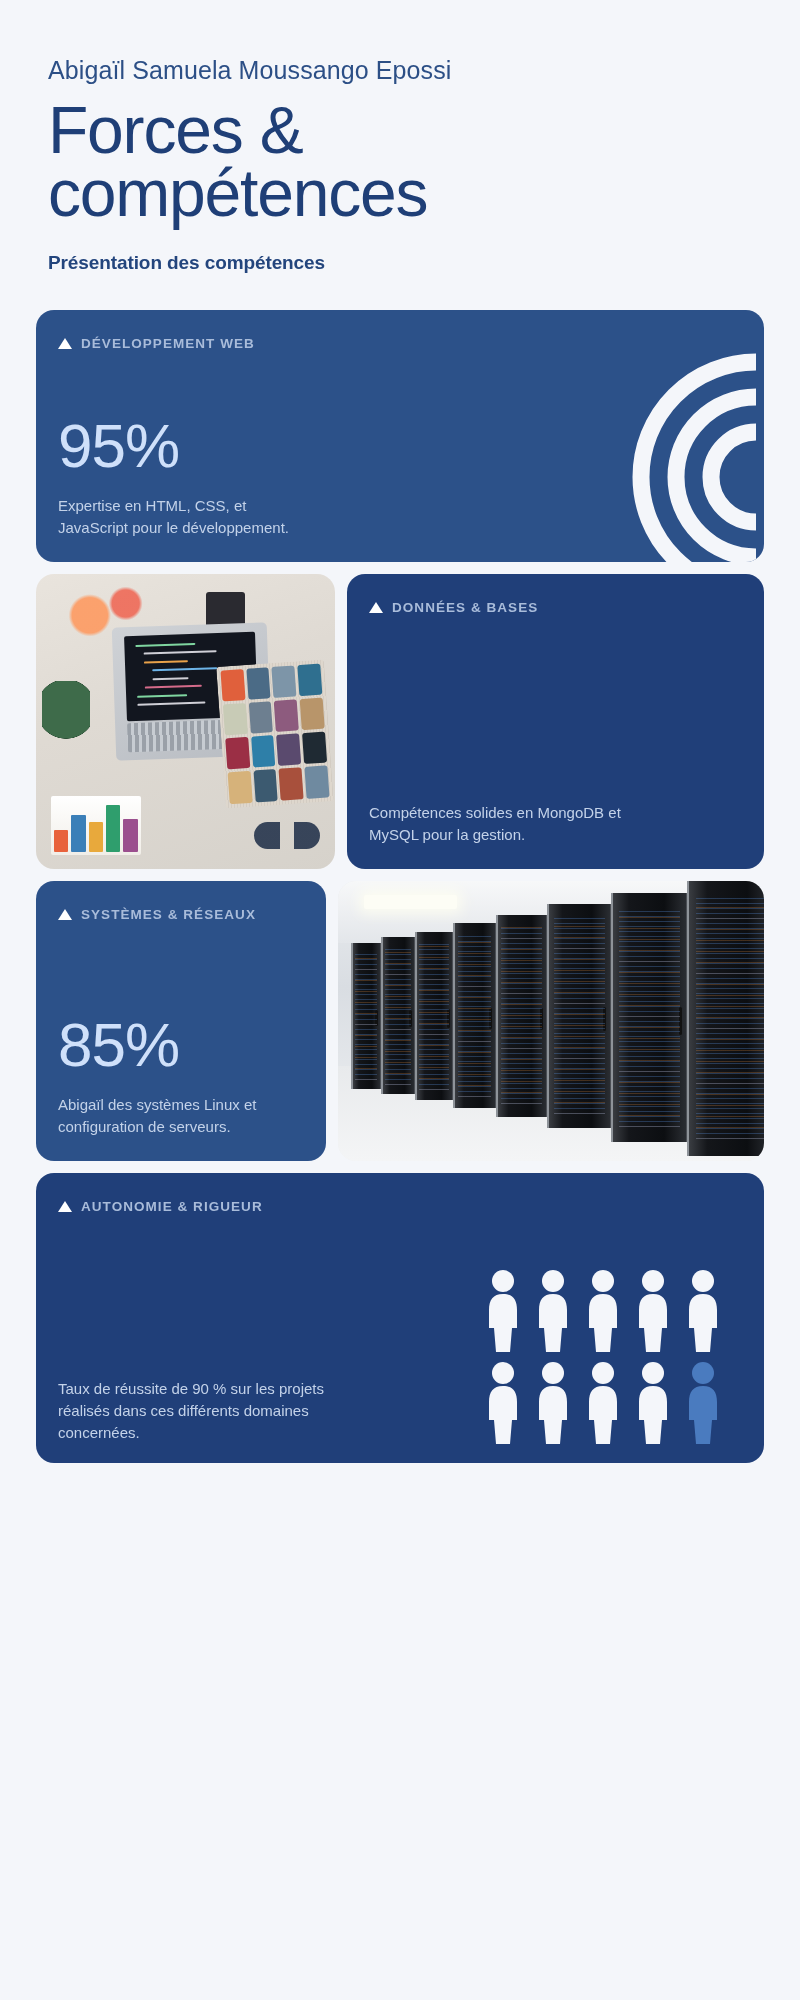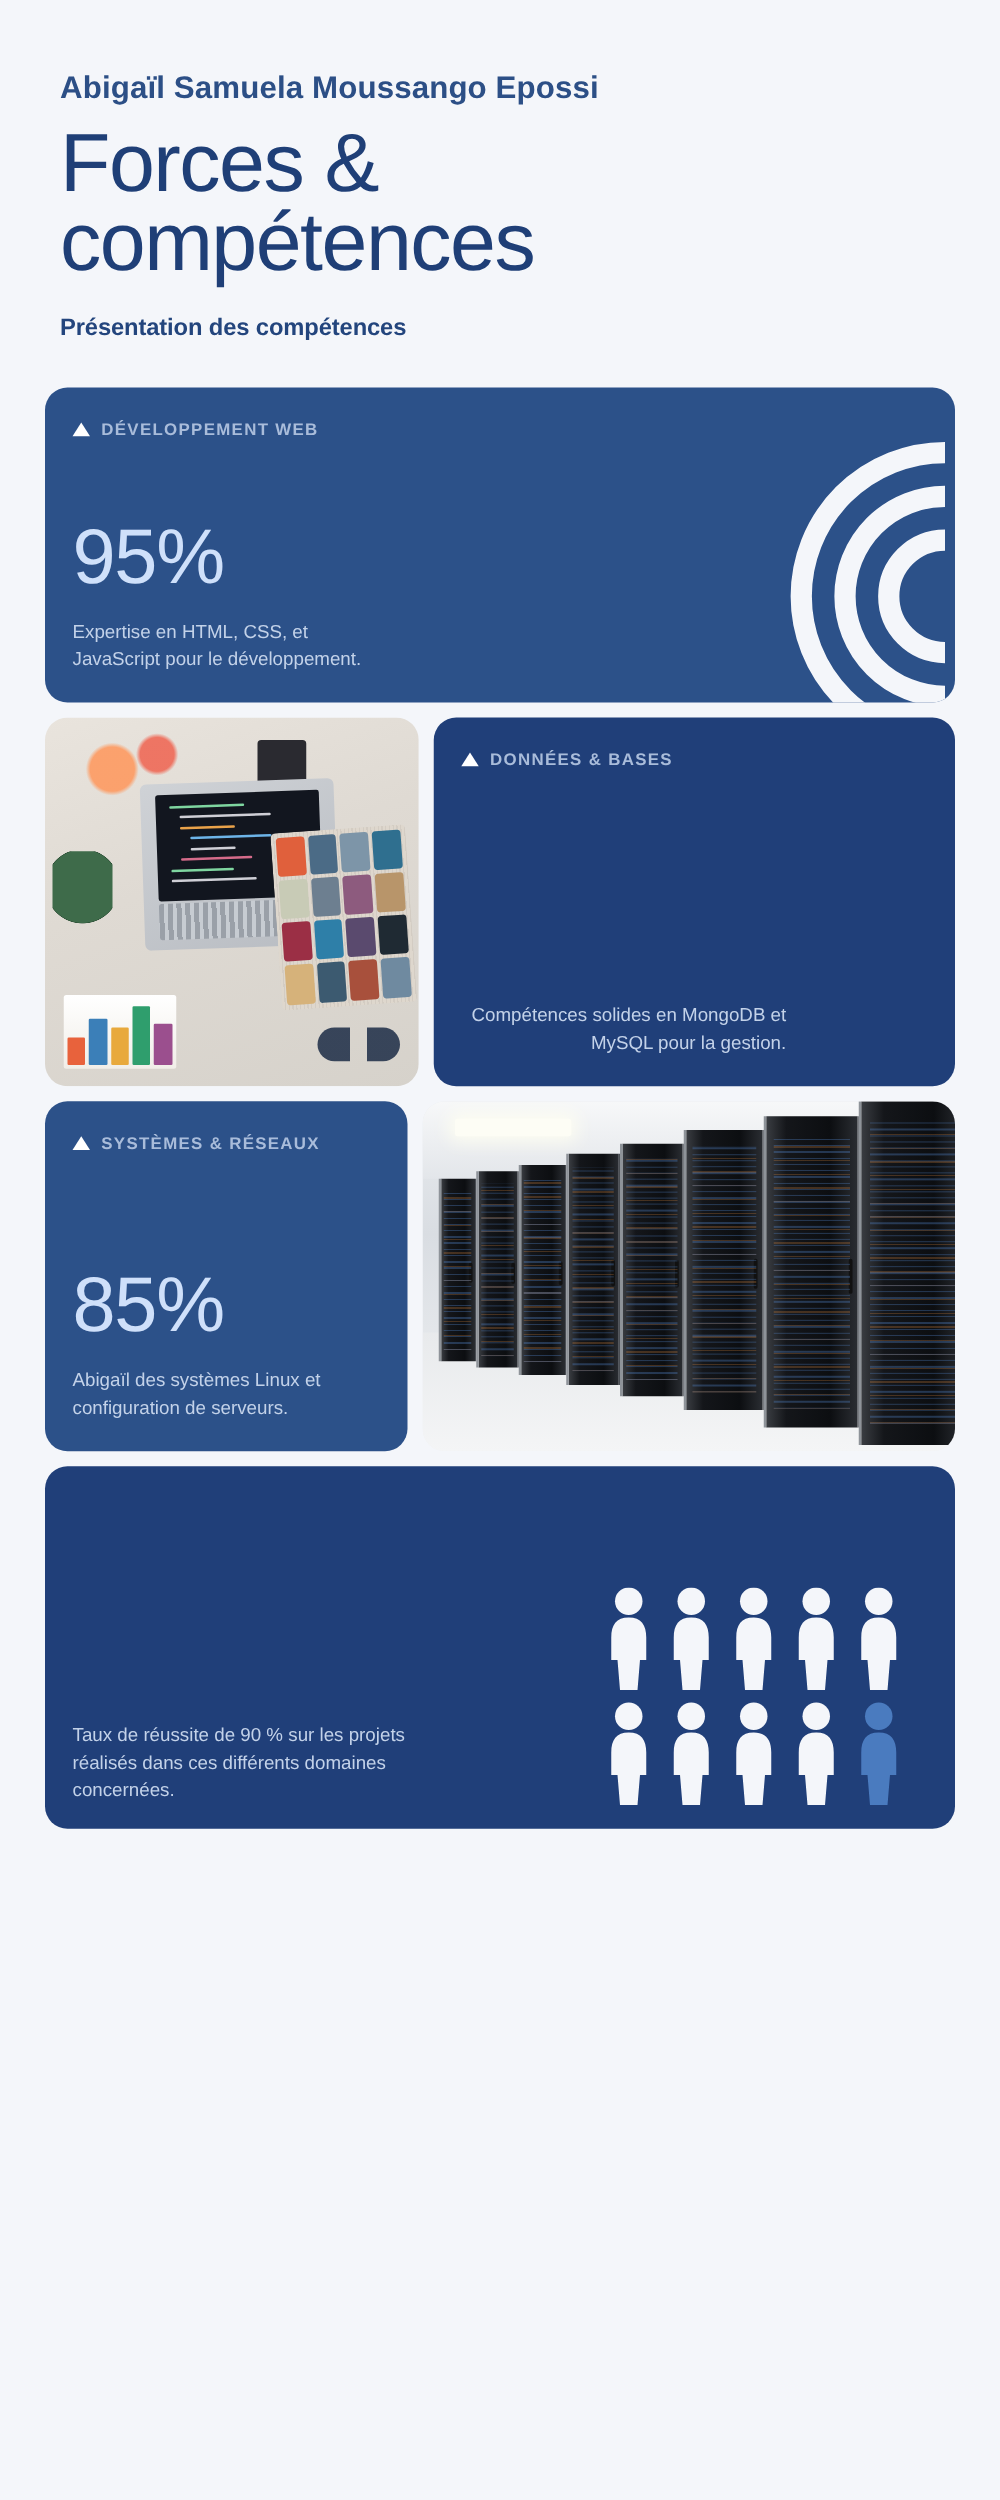--- a/index.html
+++ b/index.html
@@ -9,21 +9,21 @@
     font-family:"Liberation Sans", sans-serif;
     -webkit-font-smoothing:antialiased;
     overflow:hidden;
   }
   .page { width:800px; height:2000px; position:relative; padding:0 20px; }
 
   
   .header { padding:55px 28px 0 28px; }
   .eyebrow {
     font-size:25px;
-    font-weight:700;
+    font-weight:400;
     color:#2c4f86;
     letter-spacing:0.1px;
     line-height:1.2;
   }
   .title {
     font-size:66px;
     font-weight:400;
     color:#1f3f77;
     line-height:0.95;
     letter-spacing:-1.2px;
@@ -107,21 +107,21 @@
   }
 
   
   .photo {
     border-radius:18px;
     overflow:hidden;
     position:relative;
     flex:0 0 299px;
     height:295px;
   }
-  .card-data { flex:1 1 auto; height:295px;text-align:right; }
+  .card-data { flex:1 1 auto; height:295px; }
 
   
   .card-sys { flex:0 0 290px; height:280px; }
   .photo-srv { flex:1 1 auto; height:280px; border-radius:18px; overflow:hidden; position:relative; }
 
   
   .card-auto { flex:1 1 100%; height:290px; padding-bottom:20px; }
   .card-auto .desc { max-width:270px; margin-top:0; }
   .people {
     position:absolute;
@@ -368,20 +368,24 @@
             </div>
           <div class="rack" style="left:82%;width:20%;top:0%;bottom:2%">
               <i></i>
             </div>
         </div>
       </div>
     </div>
 
     <div class="row">
       <div class="card blue-dark card-auto">
+        <div class="kicker">
+          <span class="tri"></span>
+          <span>AUTONOMIE &amp; RIGUEUR</span>
+        </div>
 
         <svg class="people" viewBox="0 0 255 175">
           <defs>
             <g id="person">
               <circle cx="16" cy="11" r="11"></circle>
               <path d="M16 24 C6 24 2 30 2 40 L2 58 L7 58 L9 82 L23 82 L25 58 L30 58 L30 40 C30 30 26 24 16 24 Z"></path>
             </g>
           </defs>
           <g fill="#f4f6fa">
             <use href="#person" x="0" y="0"></use>

